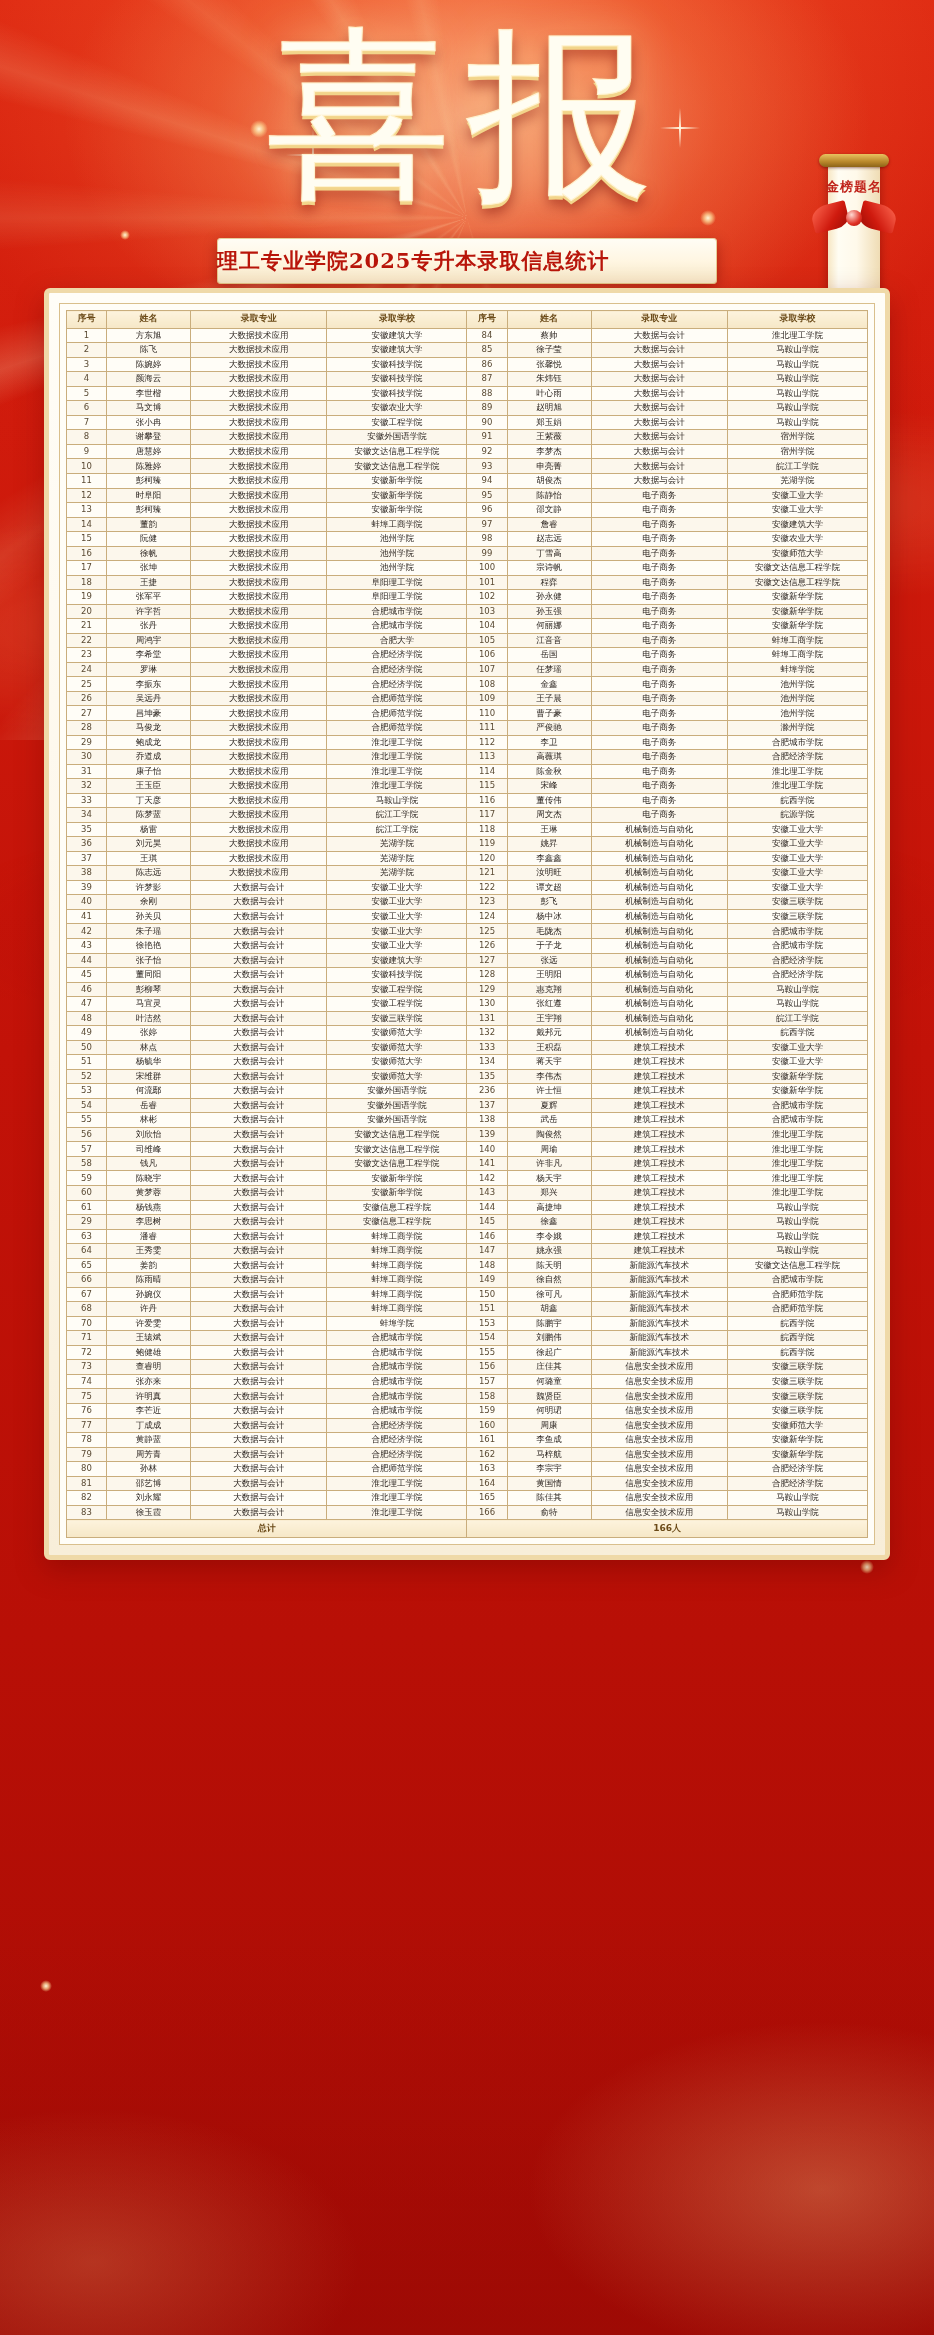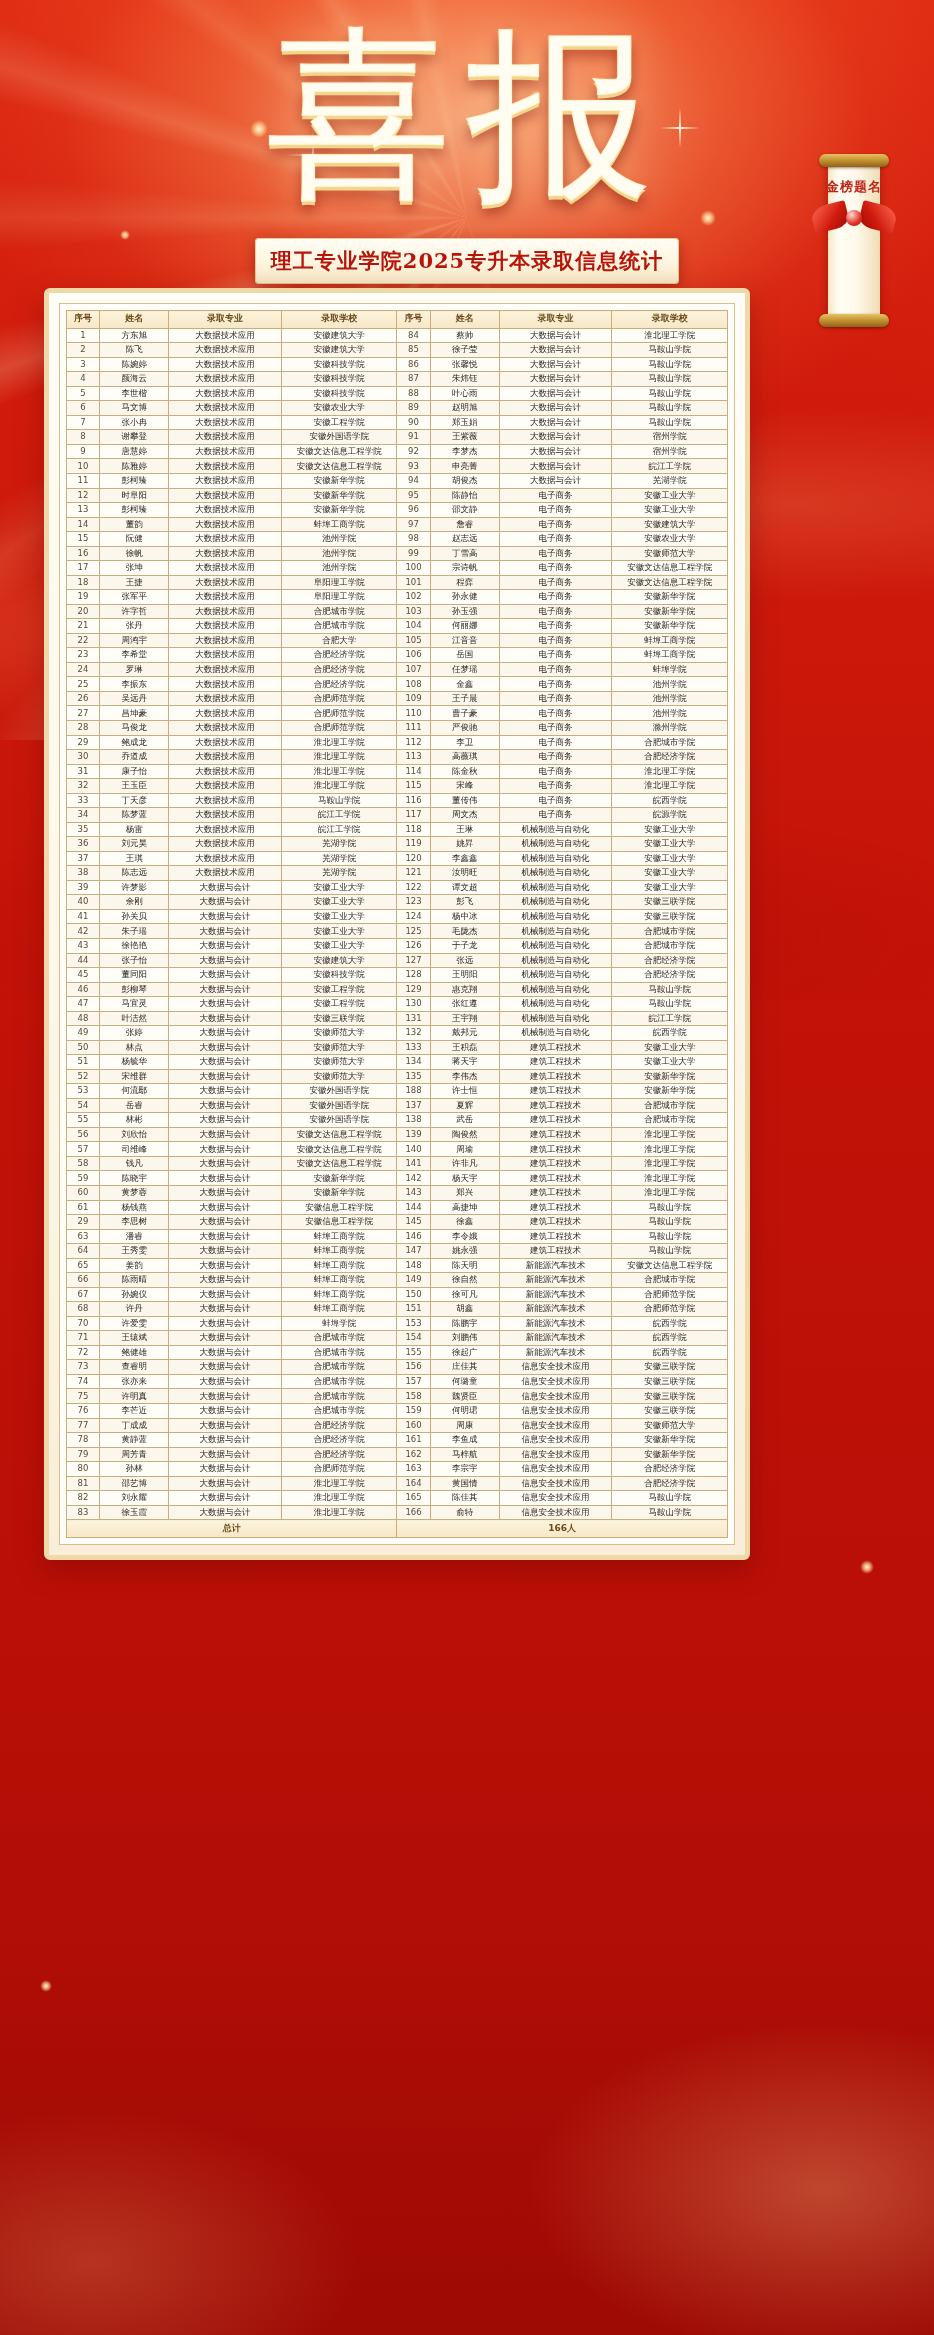--- a/index.html
+++ b/index.html
@@ -119,37 +119,37 @@
   .ribbon .tail {
     position:absolute; top:2px; width:36px; height:26px;
     background: linear-gradient(135deg,#ff6a52,#cf1a0e 60%,#9d0c05);
     border-radius: 50% 8% 40% 10%;
   }
   .ribbon .tail.l { left:0; transform: rotate(-14deg); }
   .ribbon .tail.r { right:0; transform: rotate(14deg) scaleX(-1); }
 
   .title-banner {
     position:absolute; left:50%; transform:translateX(-50%);
-    top:238px; width:424px; height:46px;
+    top:238px; width:500px; height:46px;
     background: linear-gradient(180deg,#fffdf6 0%, #fff6e2 50%, #f6e6c4 100%);
     border-radius:4px;
     box-shadow: 0 4px 14px rgba(110,0,0,.45), inset 0 0 0 1px rgba(208,160,70,.5);
-    display:flex; align-items:center; justify-content:center;
+    display:flex; align-items:center; 
   }
   .title-banner span {
     font-family:"DejaVu Serif", serif;
     font-weight:bold;
     font-size:21px;
     letter-spacing:1px;
     color:#b8150a;
   }
 
   
   .card-wrap {
-    position:absolute; left:44px; top:288px; width:706px;
+    position:absolute; left:44px; top:288px; width:846px;
     background: linear-gradient(180deg,#fffdf7,#fdf6e8 60%, #f8eed9 100%);
     border: 5px solid #efd9a8;
     border-radius: 6px;
     box-shadow: 0 10px 28px rgba(100,0,0,.35);
     padding: 10px;
   }
   .card-inner { border:1px solid #d9bf8c; padding:6px; background:#fffdf7; }
   table { border-collapse: collapse; width:100%; table-layout:fixed; }
   col.c-idx { width: 5.0%; }
   col.c-name { width: 10.5%; }
@@ -773,21 +773,21 @@
             <td class="idx">135</td>
             <td>李伟杰</td>
             <td>建筑工程技术</td>
             <td>安徽新华学院</td>
           </tr>
           <tr>
             <td class="idx">53</td>
             <td>何流鄢</td>
             <td>大数据与会计</td>
             <td>安徽外国语学院</td>
-            <td class="idx">188</td>
+            <td class="idx">236</td>
             <td>许士恒</td>
             <td>建筑工程技术</td>
             <td>安徽新华学院</td>
           </tr>
           <tr>
             <td class="idx">54</td>
             <td>岳睿</td>
             <td>大数据与会计</td>
             <td>安徽外国语学院</td>
             <td class="idx">137</td>

